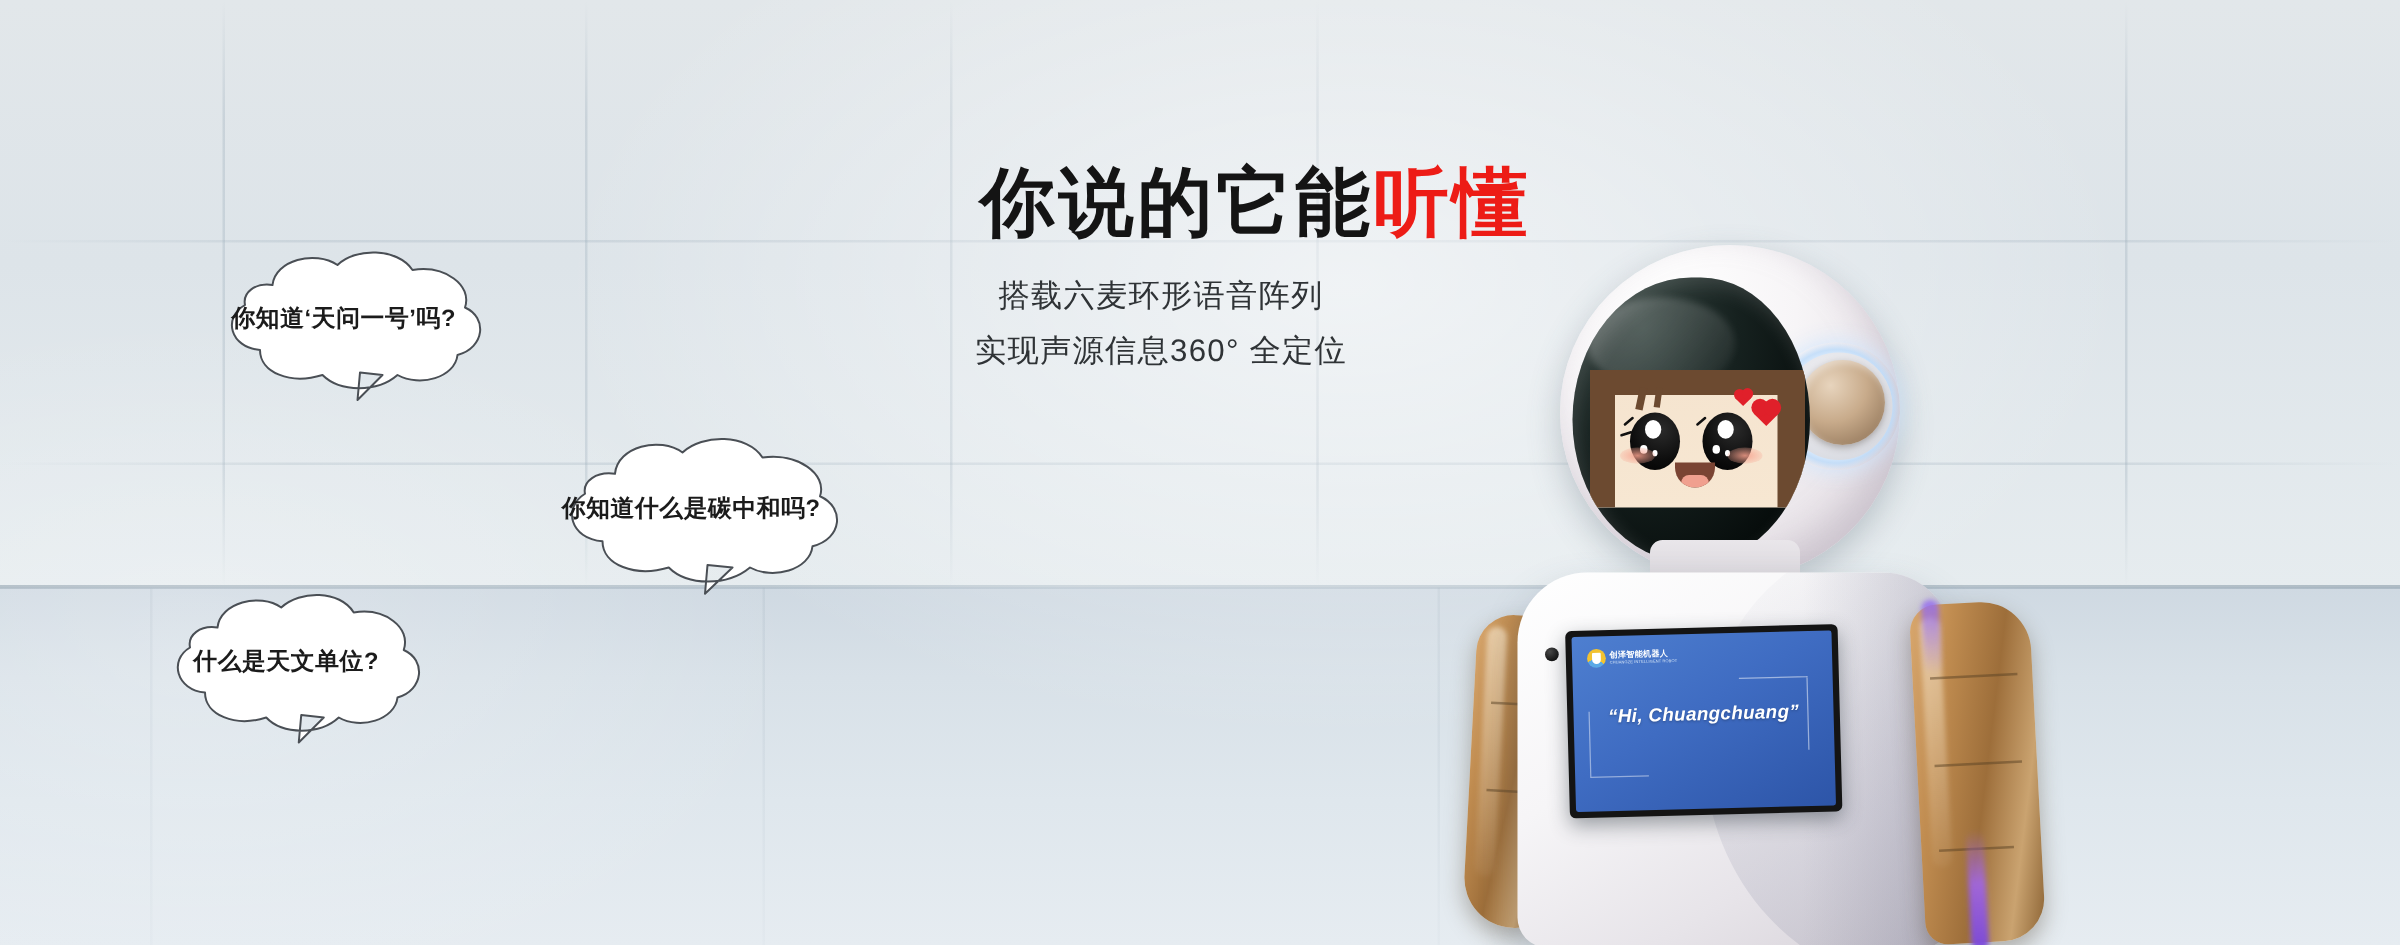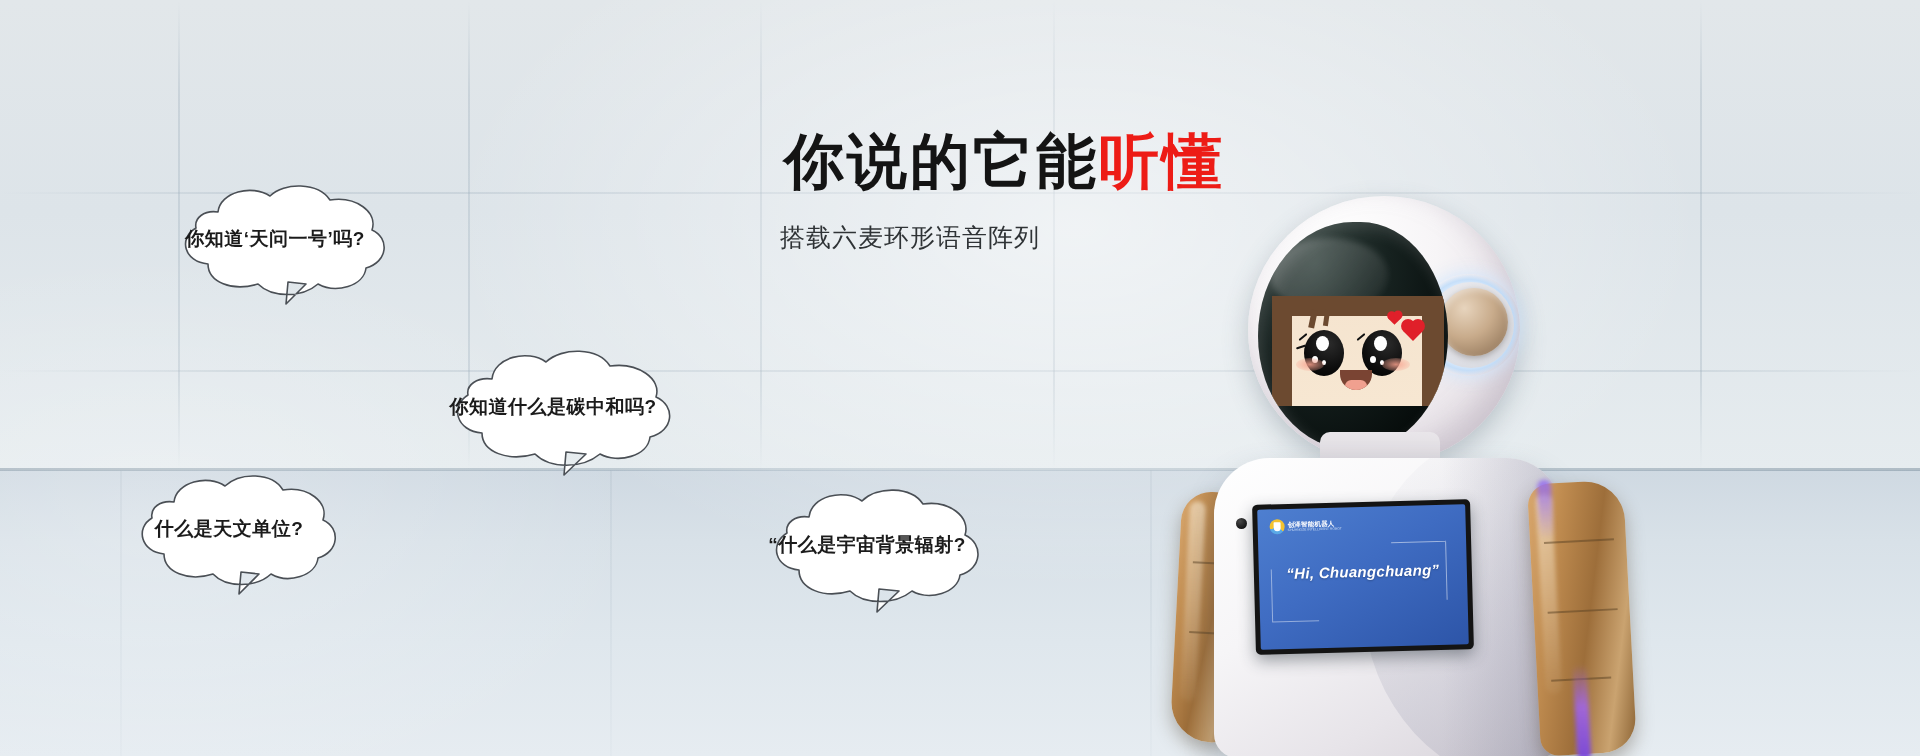--- a/index.html
+++ b/index.html
@@ -305,24 +305,25 @@
   <div class="fgrid-v" style="left:610px;"></div>
   <div class="fgrid-v" style="left:1150px;"></div>
   <div class="bg-sheen"></div>
 
   <div class="headline">
     <span>你说的它能</span><span class="accent">听懂</span>
   </div>
 
   <div class="subtitle">
     <div>搭载六麦环形语音阵列</div>
-  </div>
-
-
-  <div class="bubble" style="left:152px; top:180px; width:246px; height:126px;">
+    <div>实现声源信息360° 全定位</div>
+  </div>
+
+
+  <div class="bubble" style="left:152px; top:196px; width:246px; height:126px;">
     <svg class="cloud" viewBox="0 0 246 126" preserveAspectRatio="none">
       <path d="M66 32 C68 12, 100 4, 118 16 C132 2, 166 2, 178 20 C204 16, 226 32, 220 50
                C238 58, 236 82, 214 88 C212 106, 184 114, 166 104 C150 118, 120 118, 106 104
                C80 112, 56 102, 56 84 C32 82, 26 58, 44 48 C42 38, 52 30, 66 32 Z
                M136 102 L134 124 L154 104 Z" fill="#ffffff" stroke="#4a4f55" stroke-width="1.6" stroke-linejoin="round"></path>
     </svg>
     <div class="btext">你知道‘天问一号’吗?</div>
   </div>
 
   <div class="bubble" style="left:110px; top:470px; width:238px; height:126px;">
@@ -338,29 +339,20 @@
   <div class="bubble" style="left:422px; top:345px; width:262px; height:132px;">
     <svg class="cloud" viewBox="0 0 262 132" preserveAspectRatio="none">
       <path d="M70 34 C72 12, 106 4, 124 17 C140 2, 176 2, 188 21 C216 17, 240 34, 234 52
                C254 61, 252 86, 228 92 C226 111, 196 119, 178 109 C160 124, 128 124, 113 109
                C86 117, 60 107, 60 88 C34 86, 28 61, 46 50 C44 40, 55 32, 70 34 Z
                M144 107 L142 130 L164 109 Z" fill="#ffffff" stroke="#4a4f55" stroke-width="1.6" stroke-linejoin="round"></path>
     </svg>
     <div class="btext">你知道什么是碳中和吗?</div>
   </div>
 
-  <div class="bubble" style="left:742px; top:484px; width:250px; height:130px;">
-    <svg class="cloud" viewBox="0 0 250 130" preserveAspectRatio="none">
-      <path d="M67 33 C69 12, 102 4, 120 17 C135 2, 169 2, 181 20 C207 16, 229 33, 223 51
-               C242 60, 240 85, 218 91 C216 109, 187 117, 170 107 C153 121, 122 121, 108 107
-               C82 115, 57 105, 57 86 C33 84, 27 60, 45 49 C43 39, 53 31, 67 33 Z
-               M137 105 L135 128 L157 107 Z" fill="#ffffff" stroke="#4a4f55" stroke-width="1.6" stroke-linejoin="round"></path>
-    </svg>
-    <div class="btext">“什么是宇宙背景辐射?</div>
-  </div>
 
   <div class="robot">
 
     <div class="r-shadow"></div>
 
     <div class="r-head">
       <div class="led-ring"></div>
       <div class="r-ear"></div>
       <div class="ear-disc">
         <div class="ear-disc-in"></div>

